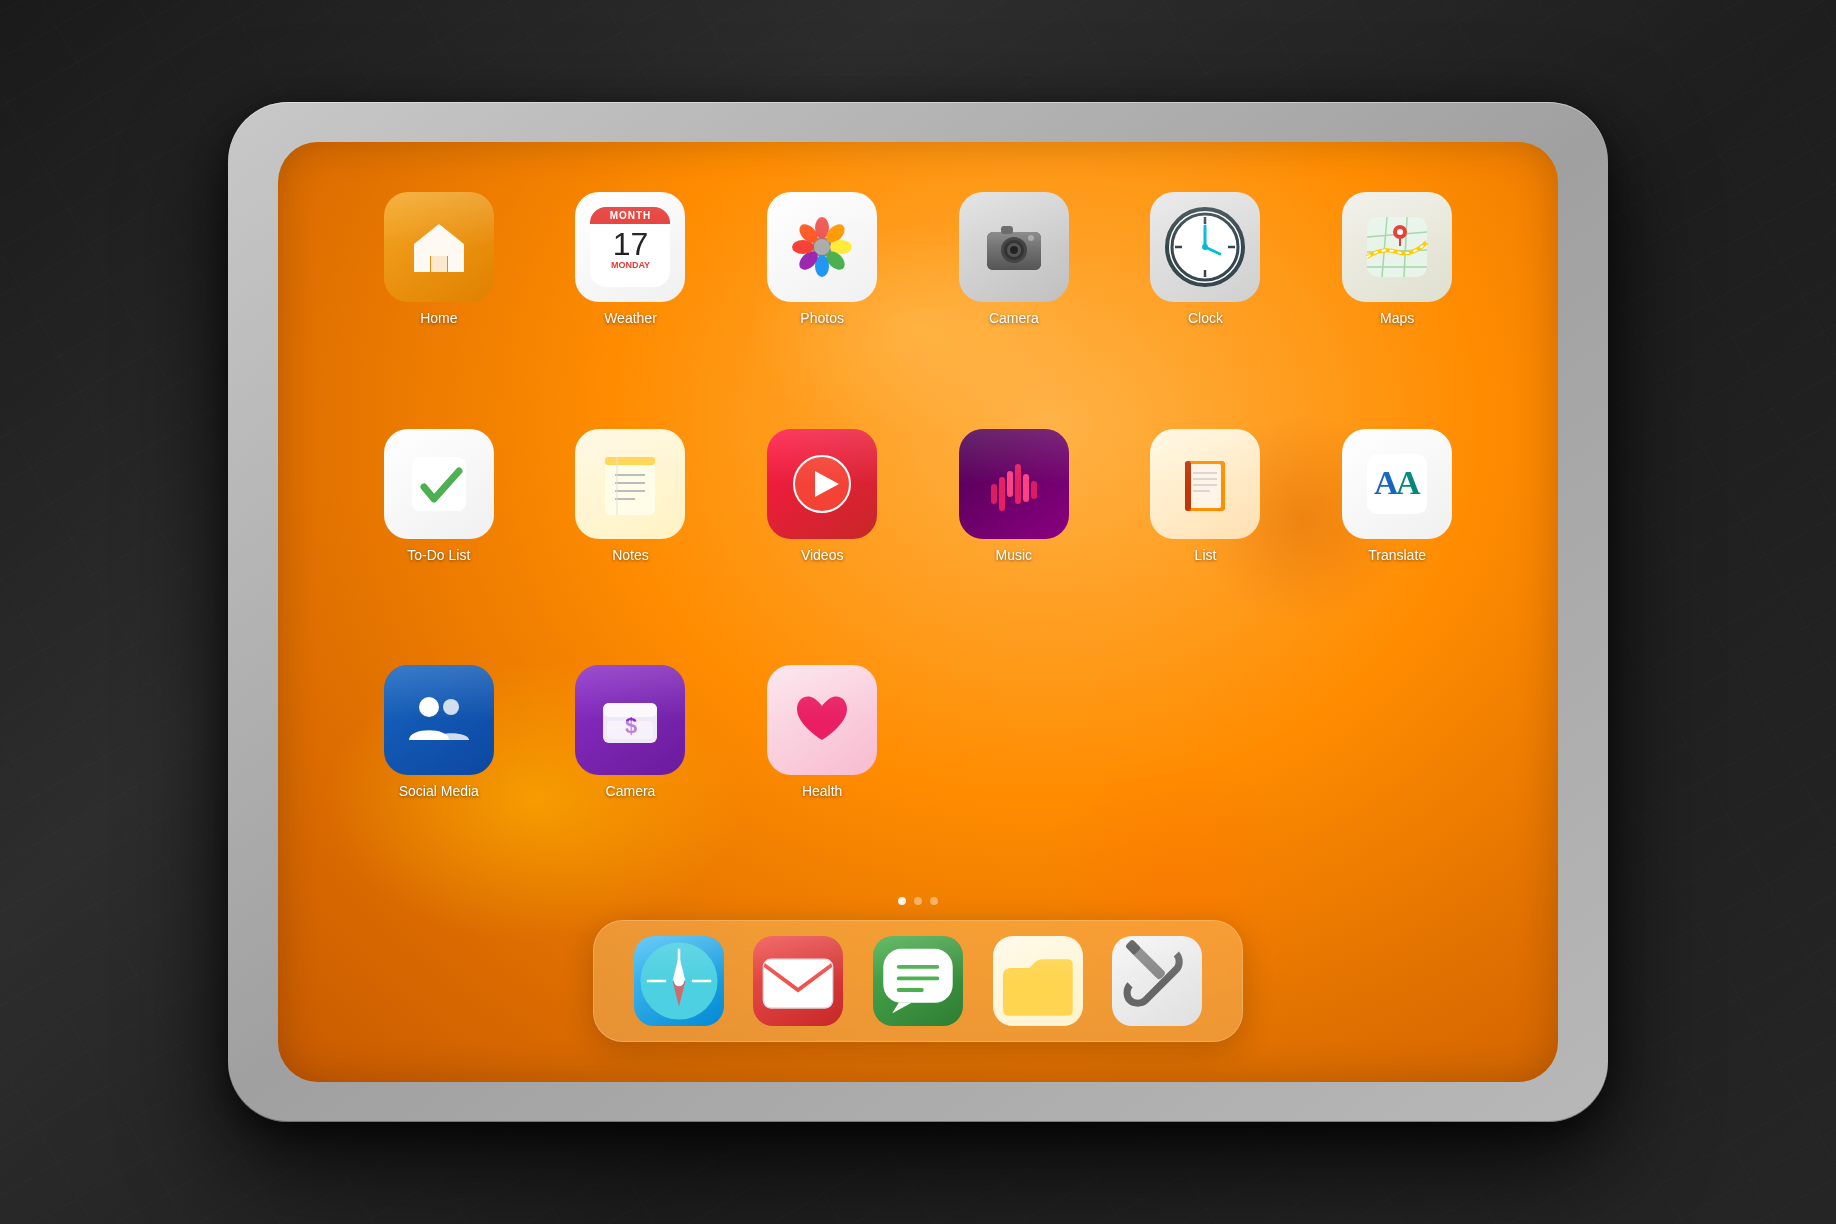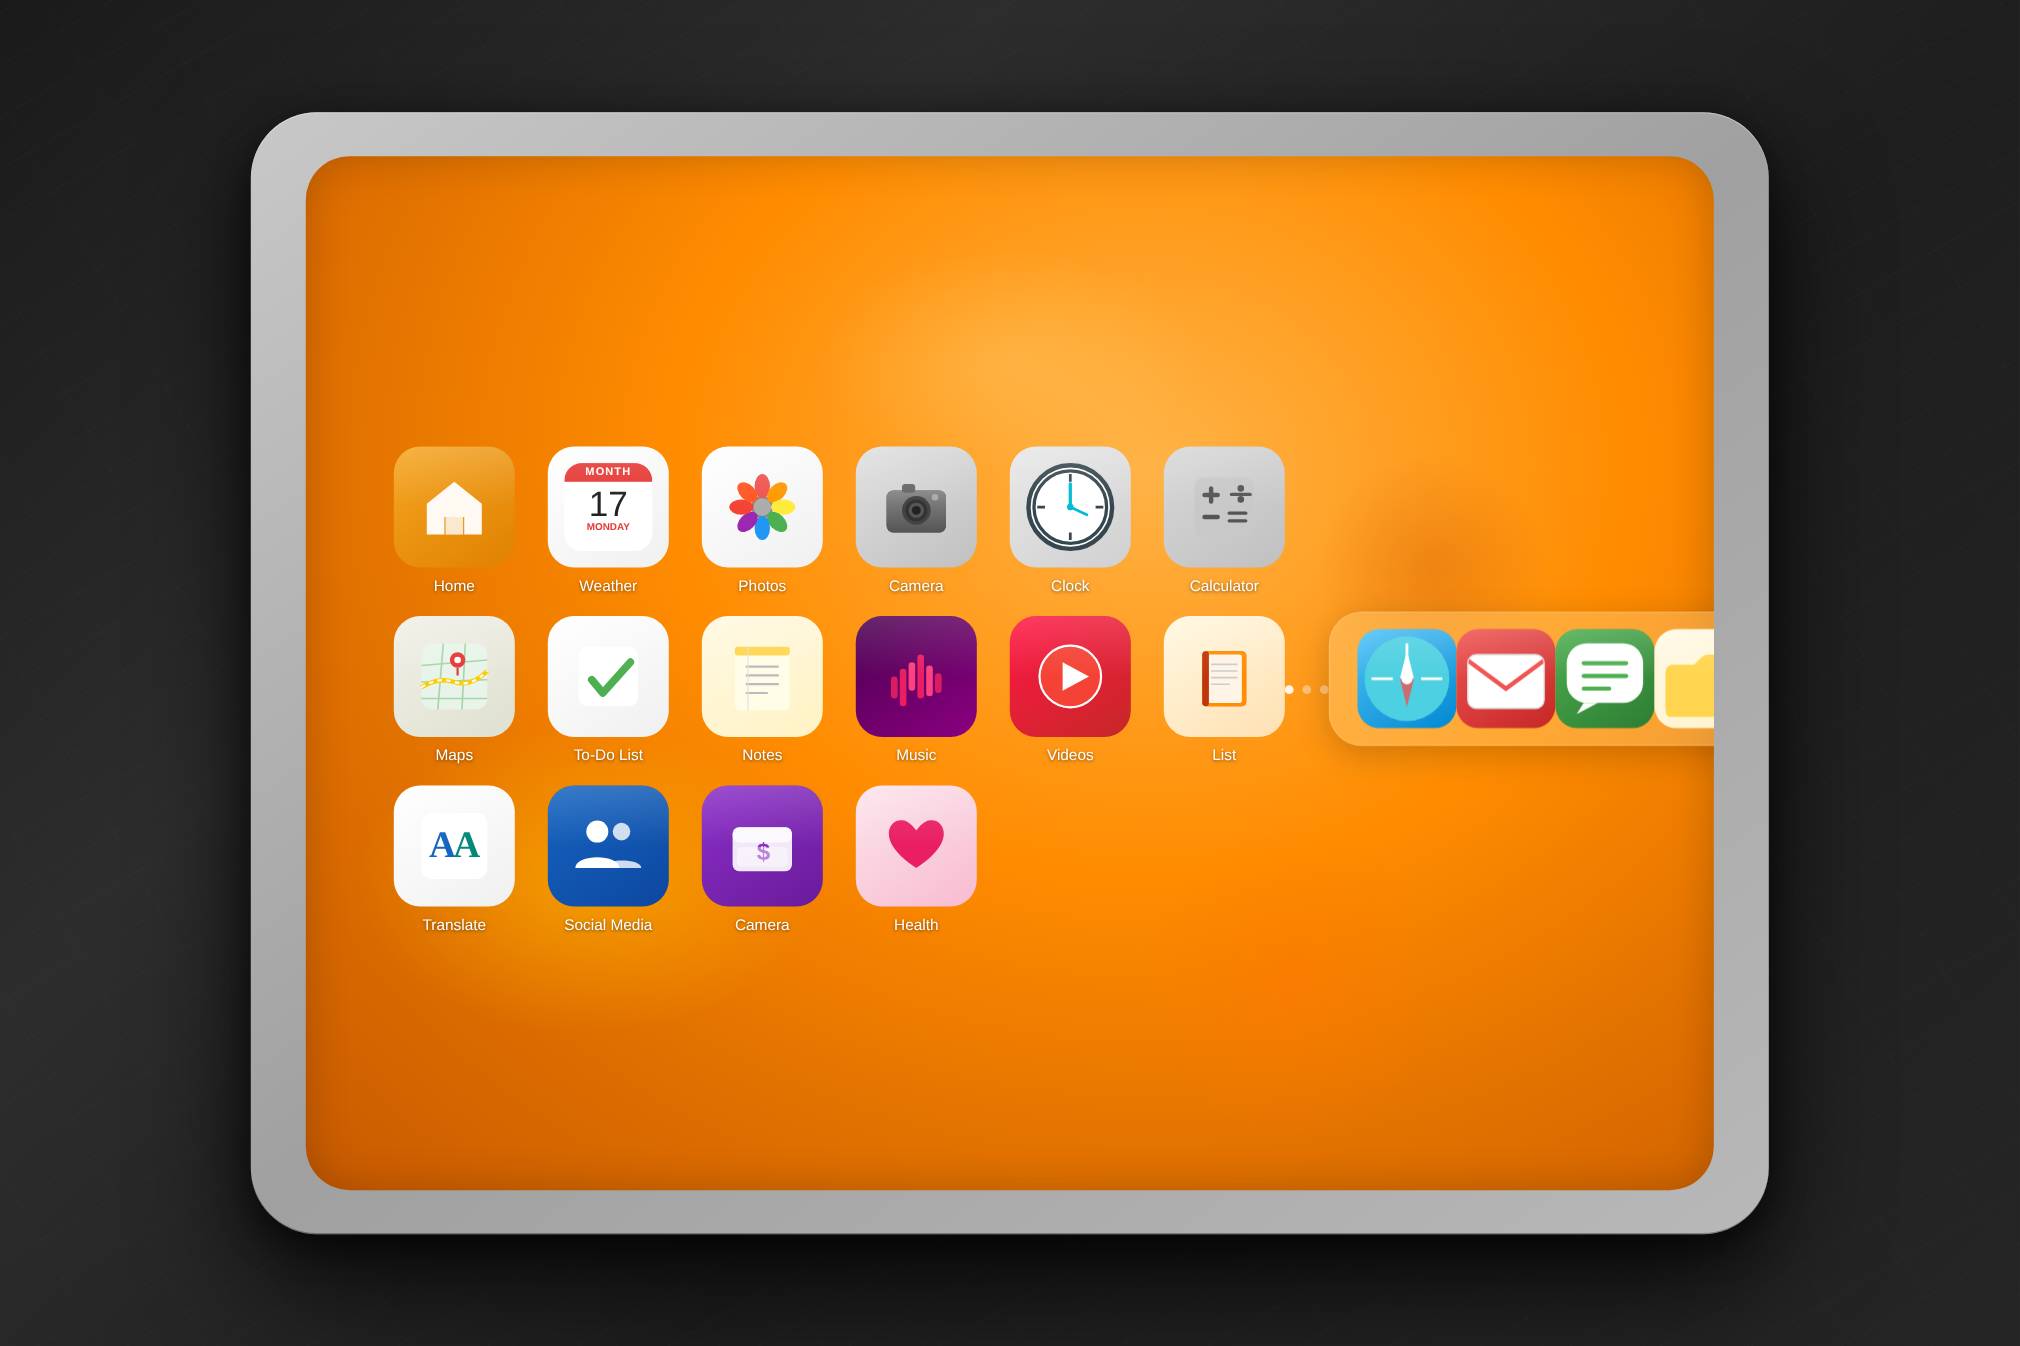--- a/index.html
+++ b/index.html
@@ -86,21 +86,21 @@
         radial-gradient(ellipse 150px 150px at 80% 40%, rgba(200,80,0,0.3) 0%, transparent 70%);
       z-index: 0;
     }
 
     .screen-content {
       position: relative;
       z-index: 1;
       width: 100%;
       height: 100%;
       display: flex;
-      flex-direction: row;
+      flex-direction: column;
       align-items: center;
       padding: 50px 80px 20px;
     }
 
     .apps-grid {
       display: grid;
       grid-template-columns: repeat(6, 1fr);
       gap: 20px 30px;
       width: 100%;
       flex: 1;
@@ -353,40 +353,20 @@
 
                 <line x1="35" y1="35" x2="35" y2="14" stroke="#00bcd4" stroke-width="3" stroke-linecap="round"></line>
                 <line x1="35" y1="35" x2="50" y2="42" stroke="#00bcd4" stroke-width="2.5" stroke-linecap="round"></line>
                 <circle cx="35" cy="35" r="3" fill="#00bcd4"></circle>
               </svg>
             </div>
           </div>
           <span class="app-label">Clock</span>
         </div>
 
-        <div class="app-item">
-          <div class="app-icon icon-calculator">
-            <svg viewBox="0 0 70 70" fill="none">
-              <rect x="8" y="8" width="54" height="54" rx="8" fill="#c8c8c8"></rect>
-
-              <rect x="15" y="22" width="16" height="4" rx="2" fill="#555"></rect>
-              <rect x="21" y="16" width="4" height="16" rx="2" fill="#555"></rect>
-
-              <circle cx="50" cy="18" r="3" fill="#555"></circle>
-              <circle cx="50" cy="28" r="3" fill="#555"></circle>
-              <rect x="40" y="22" width="20" height="3" rx="1.5" fill="#555"></rect>
-
-              <rect x="15" y="42" width="16" height="4" rx="2" fill="#555"></rect>
-
-              <rect x="38" y="39" width="18" height="3" rx="1.5" fill="#555"></rect>
-              <rect x="38" y="46" width="18" height="3" rx="1.5" fill="#555"></rect>
-            </svg>
-          </div>
-          <span class="app-label">Calculator</span>
-        </div>
 
         <div class="app-item">
           <div class="app-icon icon-maps">
             <svg viewBox="0 0 70 70" fill="none">
               <rect x="5" y="5" width="60" height="60" rx="10" fill="#e8f4ea"></rect>
 
               <line x1="5" y1="25" x2="65" y2="20" stroke="#a5d6a7" stroke-width="1.5"></line>
               <line x1="5" y1="40" x2="65" y2="38" stroke="#a5d6a7" stroke-width="1.5"></line>
               <line x1="5" y1="55" x2="65" y2="55" stroke="#a5d6a7" stroke-width="1.5"></line>
               <line x1="25" y1="5" x2="20" y2="65" stroke="#a5d6a7" stroke-width="1.5"></line>
@@ -423,47 +403,47 @@
 
               <line x1="20" y1="26" x2="50" y2="26" stroke="#bbb" stroke-width="2"></line>
               <line x1="20" y1="34" x2="50" y2="34" stroke="#bbb" stroke-width="2"></line>
               <line x1="20" y1="42" x2="50" y2="42" stroke="#bbb" stroke-width="2"></line>
               <line x1="20" y1="50" x2="40" y2="50" stroke="#bbb" stroke-width="2"></line>
 
               <line x1="22" y1="8" x2="22" y2="66" stroke="#e0e0e0" stroke-width="1"></line>
             </svg>
           </div>
           <span class="app-label">Notes</span>
+        </div>
+
+        <div class="app-item">
+          <div class="app-icon icon-videos">
+            <svg viewBox="0 0 70 70" fill="none">
+              <circle cx="35" cy="35" r="28" fill="#f44336"></circle>
+              <circle cx="35" cy="35" r="28" stroke="white" stroke-width="2" fill="none"></circle>
+
+              <polygon points="28,22 28,48 52,35" fill="white"></polygon>
+            </svg>
+          </div>
+          <span class="app-label">Videos</span>
         </div>
 
         <div class="app-item">
           <div class="app-icon icon-music">
             <svg viewBox="0 0 70 70" fill="none">
 
               <rect x="12" y="35" width="6" height="20" rx="3" fill="#e91e63" opacity="0.9"></rect>
               <rect x="20" y="28" width="6" height="34" rx="3" fill="#e91e63"></rect>
               <rect x="28" y="22" width="6" height="26" rx="3" fill="#ff4081"></rect>
               <rect x="36" y="15" width="6" height="40" rx="3" fill="#e91e63"></rect>
               <rect x="44" y="25" width="6" height="28" rx="3" fill="#ff4081"></rect>
               <rect x="52" y="32" width="6" height="18" rx="3" fill="#e91e63" opacity="0.9"></rect>
             </svg>
           </div>
           <span class="app-label">Music</span>
-        </div>
-
-        <div class="app-item">
-          <div class="app-icon icon-videos">
-            <svg viewBox="0 0 70 70" fill="none">
-              <circle cx="35" cy="35" r="28" fill="#f44336"></circle>
-              <circle cx="35" cy="35" r="28" stroke="white" stroke-width="2" fill="none"></circle>
-
-              <polygon points="28,22 28,48 52,35" fill="white"></polygon>
-            </svg>
-          </div>
-          <span class="app-label">Videos</span>
         </div>
 
         <div class="app-item">
           <div class="app-icon icon-books">
             <svg viewBox="0 0 70 70" fill="none">
 
               <rect x="15" y="12" width="40" height="50" rx="4" fill="#e65100"></rect>
               <rect x="15" y="12" width="40" height="50" rx="4" fill="url(#bookgrad)"></rect>
               <defs>
                 <linearGradient id="bookgrad" x1="15" y1="12" x2="55" y2="62">

